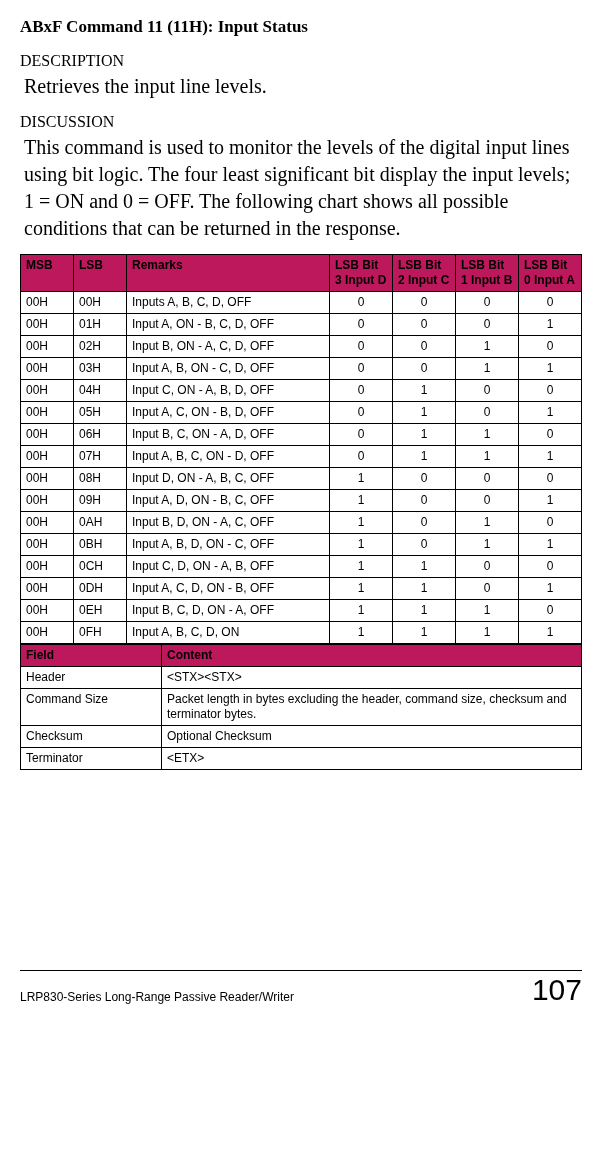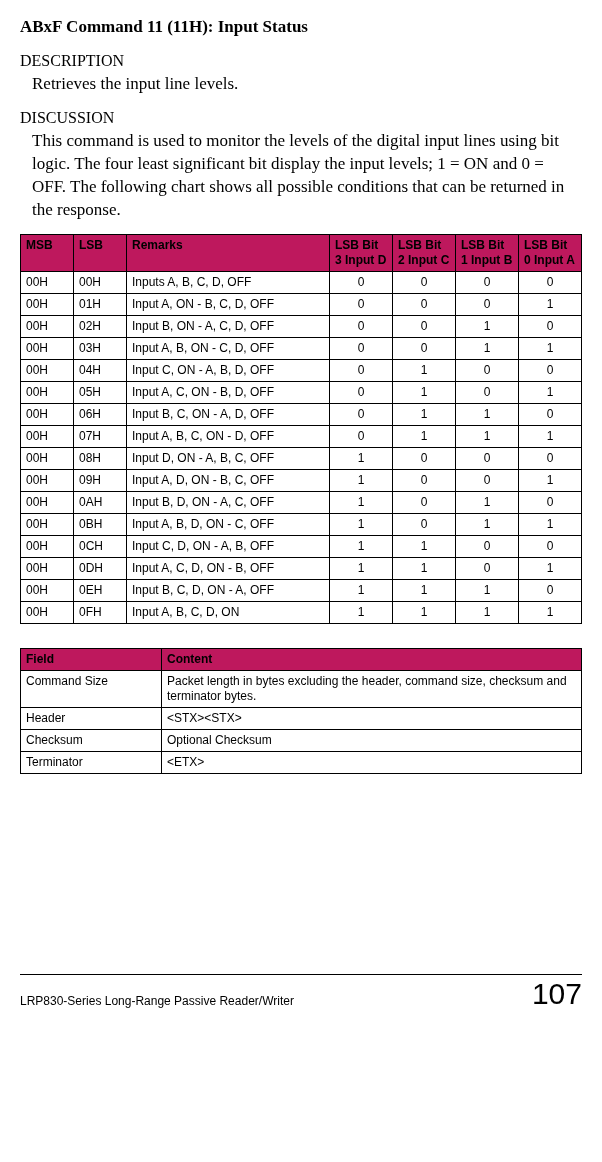--- a/index.html
+++ b/index.html
@@ -17,22 +17,22 @@
     font-size: 17px;
     font-weight: bold;
     margin: 0 0 14px 0;
   }
   .section-head {
     font-size: 16px;
     margin: 10px 0 2px 0;
     font-family: Liberation Serif, serif;
   }
   p.body {
-    margin: 0 0 12px 12px;
-    font-size: 17px;
+    margin: 0 0 12px 4px;
+    font-size: 20px;
     line-height: 1.35;
     font-family: Liberation Serif, serif;
   }
   table {
     border-collapse: collapse;
     width: 100%;
     font-family: Arial, Helvetica, sans-serif;
     font-size: 12px;
     margin-top: 4px;
   }
@@ -47,21 +47,21 @@
     background: #be185d;
   }
   .bits-table td.bitcell {
     text-align: center;
   }
   .bits-table th.bitcol, .bits-table td.bitcell {
     width: 52px;
   }
   .bits-table th:nth-child(1), .bits-table td:nth-child(1) { width: 42px; }
   .bits-table th:nth-child(2), .bits-table td:nth-child(2) { width: 42px; }
-  .packet-table { margin-top: 24px; padding-left: 12px; }
+  .packet-table { margin-top: 0; padding-left: 12px; }
   .packet-table th:nth-child(1), .packet-table td:nth-child(1) { width: 130px; }
   .footer {
     position: relative;
     margin-top: 200px;
     border-top: 1px solid #000;
     padding-top: 4px;
     font-family: Arial, Helvetica, sans-serif;
     font-size: 12px;
     display: flex;
     justify-content: space-between;
@@ -247,26 +247,26 @@
 
 <table class="packet-table">
   <thead>
     <tr>
       <th>Field</th>
       <th>Content</th>
     </tr>
   </thead>
   <tbody id="packet-body">
       <tr>
+        <td>Header</td>
+        <td>&lt;STX&gt;&lt;STX&gt;</td>
+      </tr>
+      <tr>
         <td>Command Size</td>
         <td>Packet length in bytes excluding the header, command size, checksum and terminator bytes.</td>
-      </tr>
-      <tr>
-        <td>Header</td>
-        <td>&lt;STX&gt;&lt;STX&gt;</td>
       </tr>
       <tr>
         <td>Checksum</td>
         <td>Optional Checksum</td>
       </tr>
       <tr>
         <td>Terminator</td>
         <td>&lt;ETX&gt;</td>
       </tr>
     </tbody>

